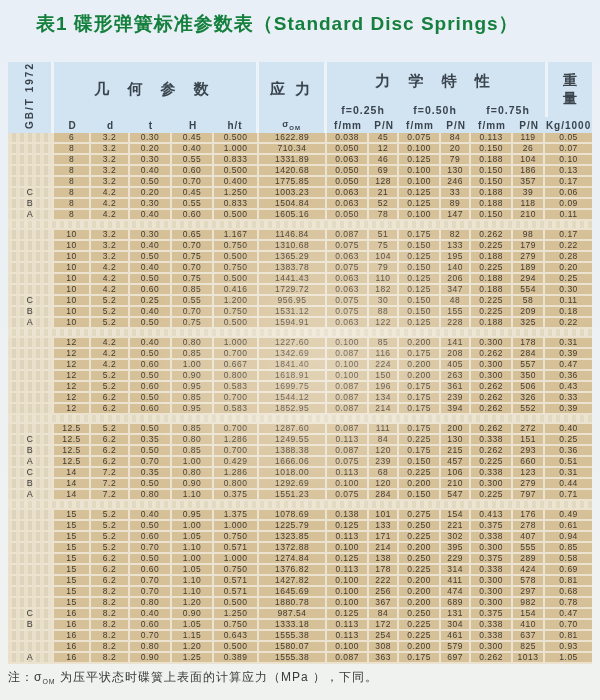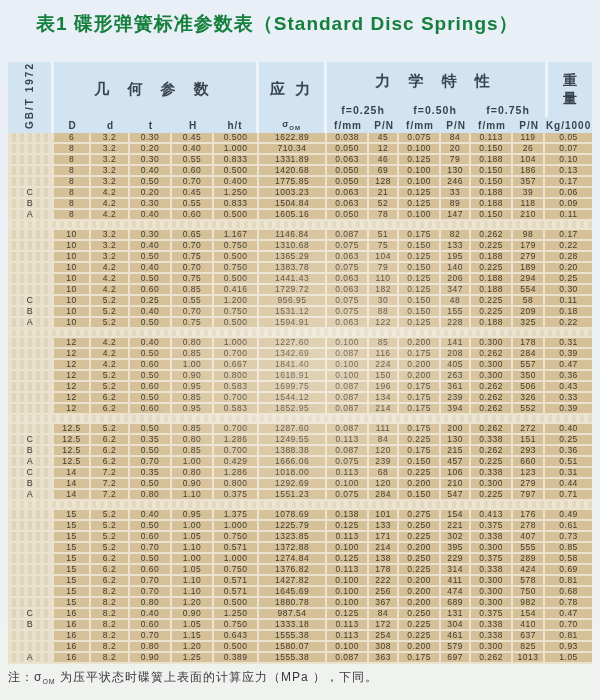--- a/index.html
+++ b/index.html
@@ -669,21 +669,21 @@
           <td>0.60</td>
           <td>1.05</td>
           <td>0.750</td>
           <td>1323.85</td>
           <td>0.113</td>
           <td>171</td>
           <td>0.225</td>
           <td>302</td>
           <td>0.338</td>
           <td>407</td>
-          <td>0.73</td>
+          <td>0.94</td>
         </tr>
         <tr>
           <td class="mk"></td>
           <td>15</td>
           <td>5.2</td>
           <td>0.70</td>
           <td>1.10</td>
           <td>0.571</td>
           <td>1372.88</td>
           <td>0.100</td>
@@ -748,21 +748,21 @@
           <td>8.2</td>
           <td>0.70</td>
           <td>1.10</td>
           <td>0.571</td>
           <td>1645.69</td>
           <td>0.100</td>
           <td>256</td>
           <td>0.200</td>
           <td>474</td>
           <td>0.300</td>
-          <td>750</td>
+          <td>297</td>
           <td>0.68</td>
         </tr>
         <tr>
           <td class="mk"></td>
           <td>15</td>
           <td>8.2</td>
           <td>0.80</td>
           <td>1.20</td>
           <td>0.500</td>
           <td>1880.78</td>

